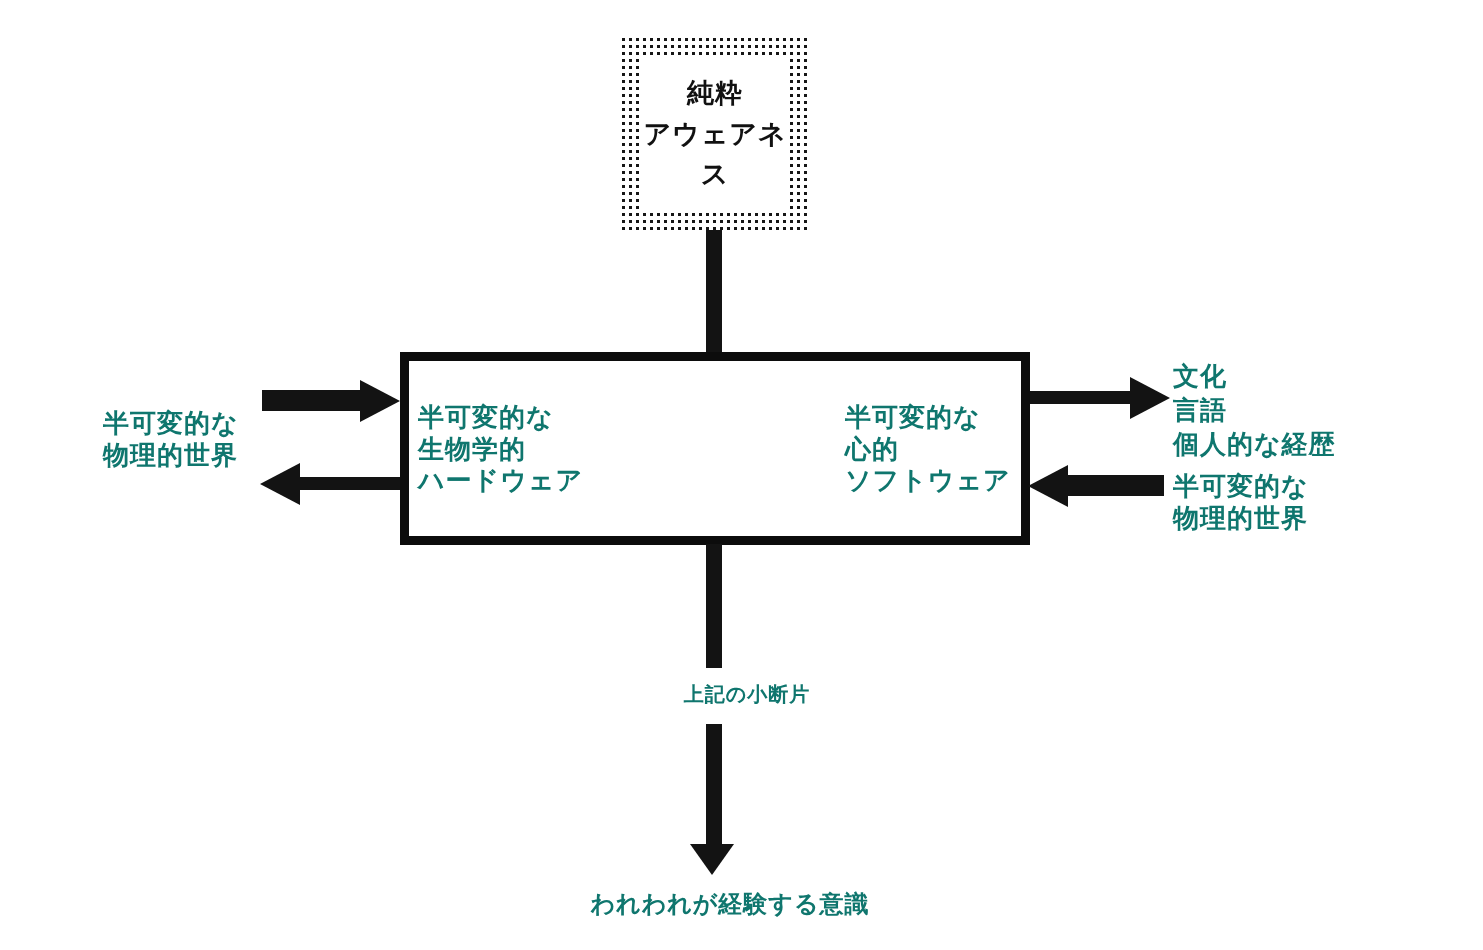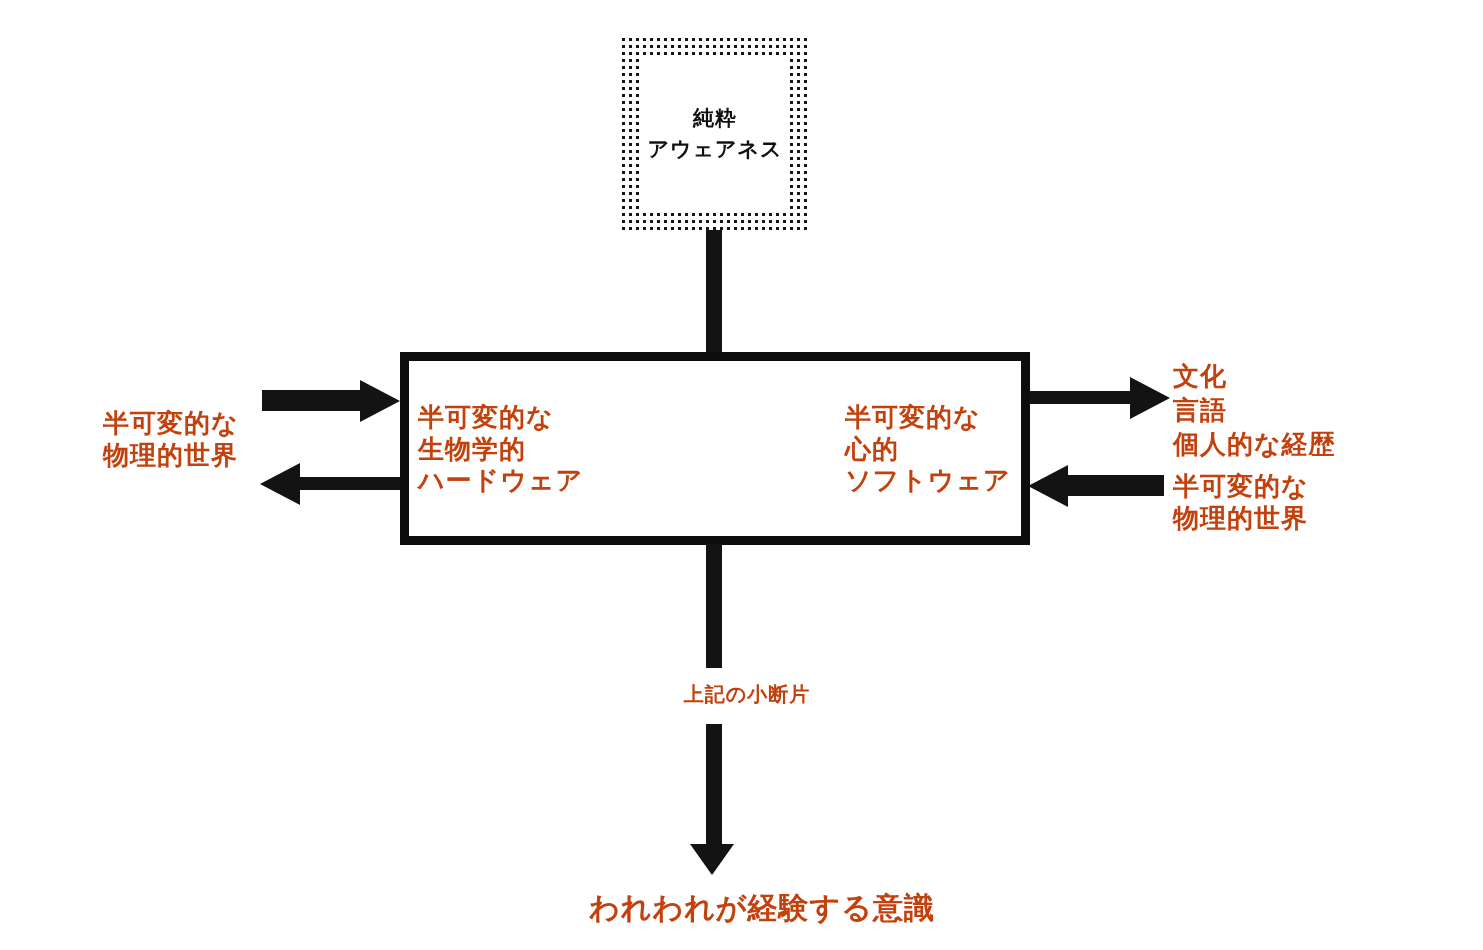--- a/index.html
+++ b/index.html
@@ -17,42 +17,42 @@
     font-weight: 700;
   }
 
   
   .label {
     position: absolute;
     white-space: pre-line;
     font-size: 26px;
     line-height: 1.22;
     letter-spacing: 1px;
-    color: #c2410c;
+    color: #0f766e;
   }
   .label.center { text-align: center; }
 
   
   .dotbox {
     position: absolute;
     left: 620px; top: 36px;
     width: 190px; height: 196px;
     background-image: radial-gradient(circle, #161616 1.6px, transparent 1.9px);
     background-size: 7px 7px;
   }
   .dotbox-inner {
     position: absolute;
     inset: 21px;
     background: #ffffff;
     display: flex;
     align-items: center;
     justify-content: center;
     text-align: center;
     white-space: pre-line;
-    font-size: 21px;
+    font-size: 27px;
     line-height: 1.5;
     letter-spacing: 1px;
   }
 
   
   .main-box {
     position: absolute;
     left: 400px; top: 352px;
     width: 630px; height: 193px;
     border: 9px solid #0c0c0c;
@@ -126,15 +126,15 @@
     <div class="shaft" style="left:706px; top:544px; width:16px; height:124px;"></div>
   </div>
 
   <div class="label center" style="left:652px; top:682px; width:190px; font-size:20px;">上記の小断片</div>
 
   <div>
     <div class="shaft" style="left:706px; top:724px; width:16px; height:122px;"></div>
     <div class="head down" style="left:690px; top:844px;"></div>
   </div>
 
-  <div class="label center" style="left:577px; top:890px; width:370px; font-size:30px;">われわれが経験する意識</div>
+  <div class="label center" style="left:545px; top:890px; width:370px; font-size:24px;">われわれが経験する意識</div>
 
 </div>
 
 </body></html>

